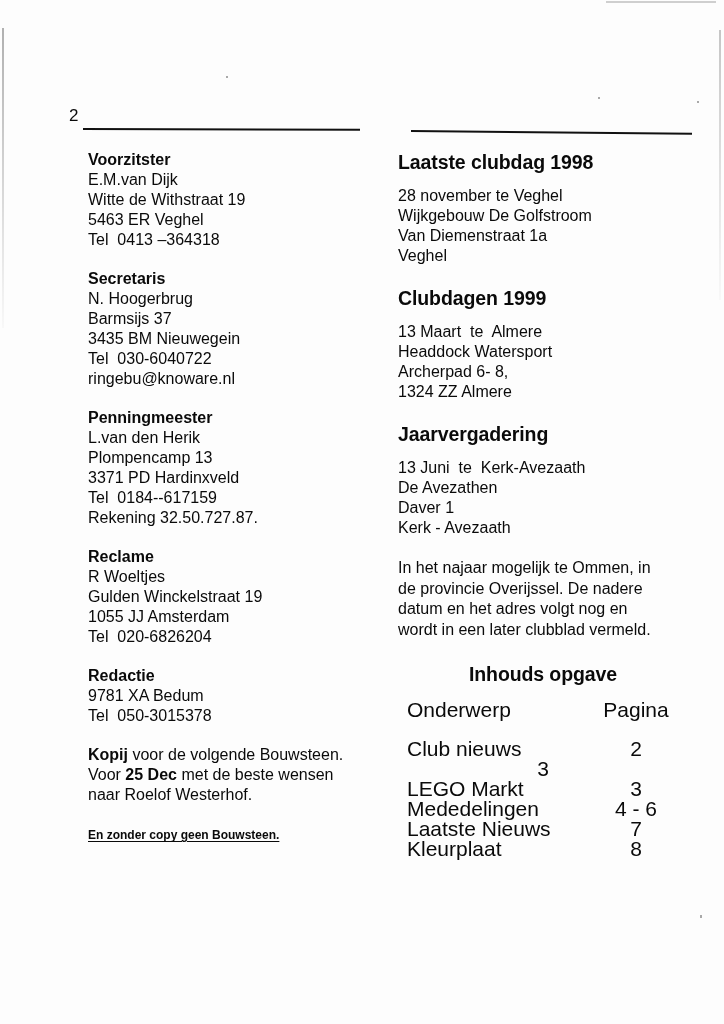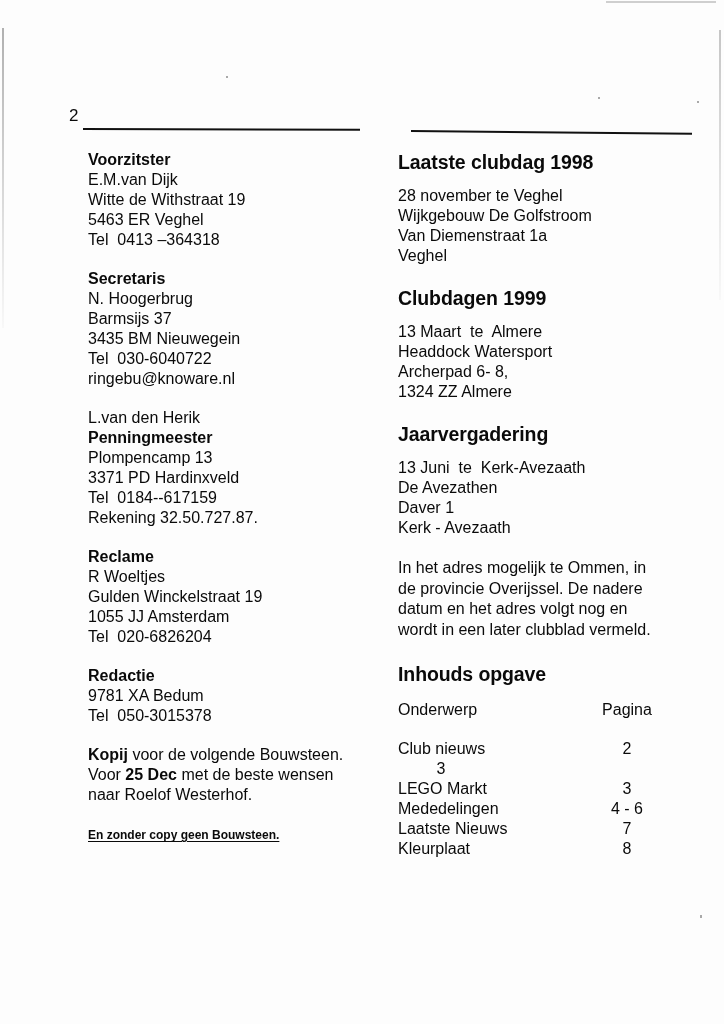--- a/index.html
+++ b/index.html
@@ -116,22 +116,23 @@
     text-decoration: underline;
     text-underline-offset: 2px;
     display: inline-block;
     white-space: pre;
   }
 
   
   .toc { margin-top: 2px; }
   .toc-row {
     display: flex;
-    font-size: 16px;
-    line-height: 20px;
+    font-size: 21px;
+    line-height: 20px;
+    justify-content: center;
   }
   .toc-row .subject {
     width: 186px;
     white-space: pre;
   }
   .toc-row .pagecell {
     width: 86px;
     text-align: center;
     white-space: pre;
   }
@@ -168,22 +169,22 @@
     <div class="block">
       <div class="line bold">Secretaris</div>
       <div class="line">N. Hoogerbrug</div>
       <div class="line">Barmsijs 37</div>
       <div class="line">3435 BM Nieuwegein</div>
       <div class="line">Tel  030-6040722</div>
       <div class="line">ringebu@knoware.nl</div>
     </div>
 
     <div class="block">
+      <div class="line bold">Penningmeester</div>
       <div class="line">L.van den Herik</div>
-      <div class="line bold">Penningmeester</div>
       <div class="line">Plompencamp 13</div>
       <div class="line">3371 PD Hardinxveld</div>
       <div class="line">Tel  0184--617159</div>
       <div class="line">Rekening 32.50.727.87.</div>
     </div>
 
     <div class="block">
       <div class="line bold">Reclame</div>
       <div class="line">R Woeltjes</div>
       <div class="line">Gulden Winckelstraat 19</div>
@@ -226,28 +227,28 @@
 
     <div class="sect">
       <div class="sect-head">Jaarvergadering</div>
       <div class="line">13 Juni  te  Kerk-Avezaath</div>
       <div class="line">De Avezathen</div>
       <div class="line">Daver 1</div>
       <div class="line">Kerk - Avezaath</div>
     </div>
 
     <div class="sect para" style="margin-bottom:22px;">
-      <div class="line">In het adres mogelijk te Ommen, in</div>
+      <div class="line">In het najaar mogelijk te Ommen, in</div>
       <div class="line">de provincie Overijssel. De nadere</div>
       <div class="line">datum en het adres volgt nog en</div>
       <div class="line">wordt in een later clubblad vermeld.</div>
     </div>
 
     <div>
-      <div class="sect-head" style="margin-bottom:14px;">Inhouds opgave</div>
+      <div class="sect-head" style="margin-bottom:14px;text-align:center;">Inhouds opgave</div>
       <div class="toc">
         <div class="toc-row toc-head">
           <div class="subject">Onderwerp</div>
           <div class="pagecell">Pagina</div>
         </div>
         <div class="toc-row">
           <div class="subject">Club nieuws</div>
           <div class="pagecell">2</div>
         </div>
         <div class="toc-row">

